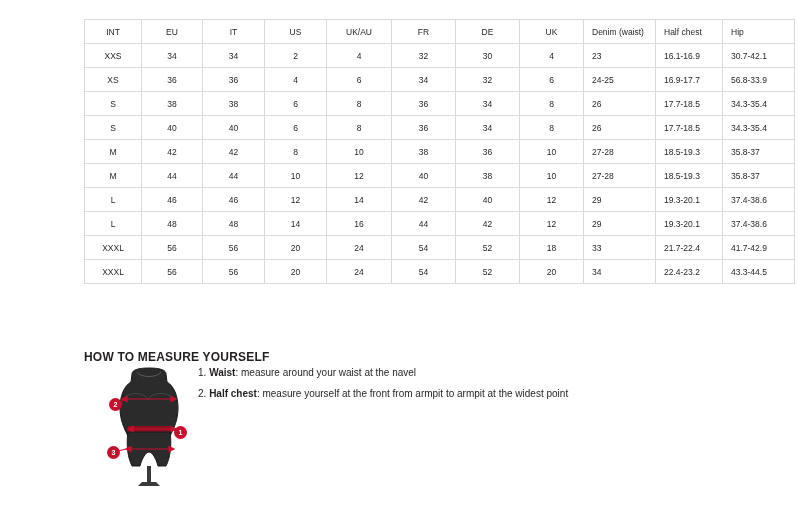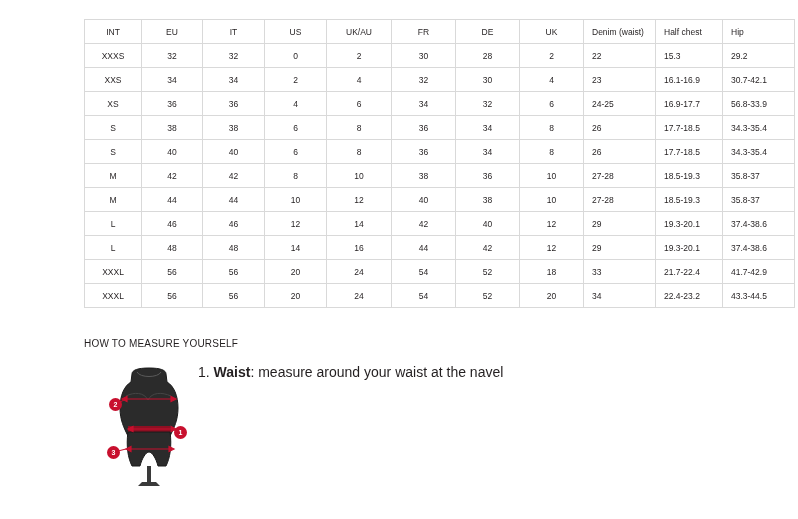--- a/index.html
+++ b/index.html
@@ -67,34 +67,34 @@
   col.c-de    { width: 64px; }
   col.c-uk    { width: 64px; }
   col.c-denim { width: 72px; }
   col.c-half  { width: 67px; }
   col.c-hip   { width: 72px; }
 
   
   .measure-title {
     position: absolute;
     left: 64px;
-    top: 338px;
-    font-size: 10px;
-    font-weight: normal;
+    top: 350px;
+    font-size: 12px;
+    font-weight: bold;
     letter-spacing: 0.2px;
     color: #231f20;
   }
   .measure-steps {
     position: absolute;
     left: 178px;
     top: 367px;
     width: 400px;
   }
   .measure-steps .step {
-    font-size: 14px;
+    font-size: 10px;
     line-height: 11px;
     color: #231f20;
     margin-bottom: 10px;
     white-space: nowrap;
   }
   .measure-steps .step b { font-weight: bold; }
 
   
   .figure {
     position: absolute;
@@ -151,33 +151,20 @@
           <th>FR</th>
           <th>DE</th>
           <th>UK</th>
           <th>Denim (waist)</th>
           <th>Half chest</th>
           <th>Hip</th>
         </tr>
       </thead>
       <tbody>
         <tr>
-          <td>XXXS</td>
-          <td>32</td>
-          <td>32</td>
-          <td>0</td>
-          <td>2</td>
-          <td>30</td>
-          <td>28</td>
-          <td>2</td>
-          <td>22</td>
-          <td>15.3</td>
-          <td>29.2</td>
-        </tr>
-        <tr>
           <td>XXS</td>
           <td>34</td>
           <td>34</td>
           <td>2</td>
           <td>4</td>
           <td>32</td>
           <td>30</td>
           <td>4</td>
           <td>23</td>
           <td>16.1-16.9</td>
@@ -304,20 +291,24 @@
     </table>
   </div>
 
   <div class="measure-title">HOW TO MEASURE YOURSELF</div>
 
   <div class="measure-steps">
     <div class="step">
       <span>1.</span>
       <b>Waist</b><span>: measure around your waist at the navel</span>
     </div>
+    <div class="step">
+      <span>2.</span>
+      <b>Half chest</b><span>: measure yourself at the front from armpit to armpit at the widest point</span>
+    </div>
   </div>
 
   <div class="figure">
     <svg class="fig-svg" width="90" height="125" viewBox="0 0 90 125">
 
       <path d="M28 8 C28 4, 34 2, 45 2 C56 2, 62 4, 62 8 L63 16 C70 20, 74 30, 74 42 C74 54, 70 62, 66 70 L24 70 C20 62, 16 54, 16 42 C16 30, 20 20, 27 16 Z" fill="#2b2b2b" stroke="#1a1a1a" stroke-width="1"></path>
 
       <path d="M33 6 C36 12, 54 12, 57 6" fill="none" stroke="#5a5a5a" stroke-width="1"></path>
 
       <path d="M22 30 C30 26, 40 26, 44 34 C48 26, 58 26, 67 30" fill="none" stroke="#454545" stroke-width="1"></path>

